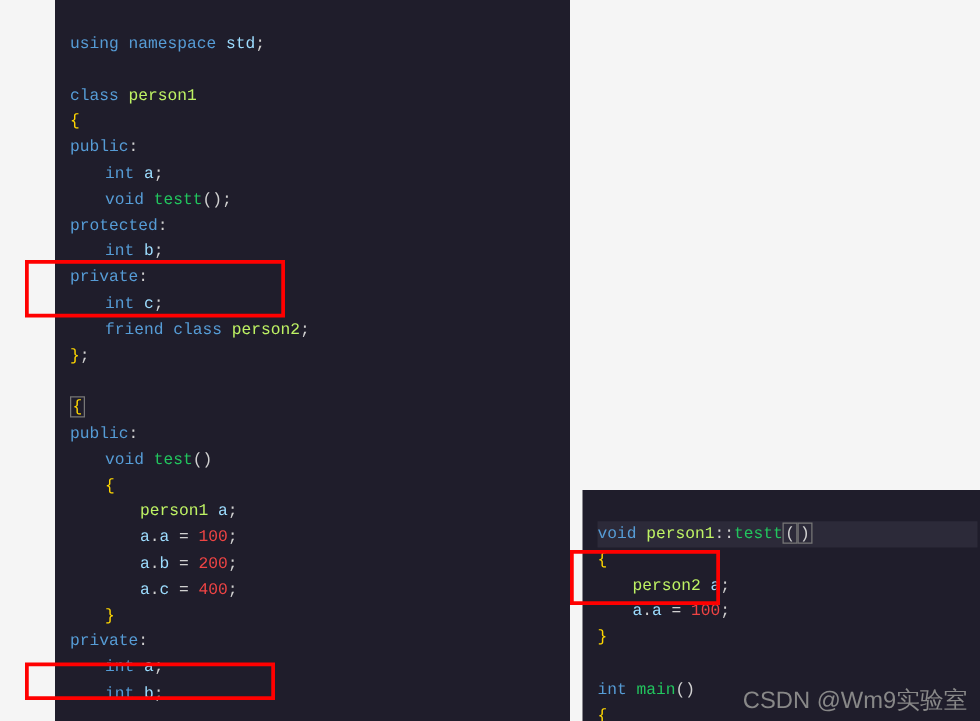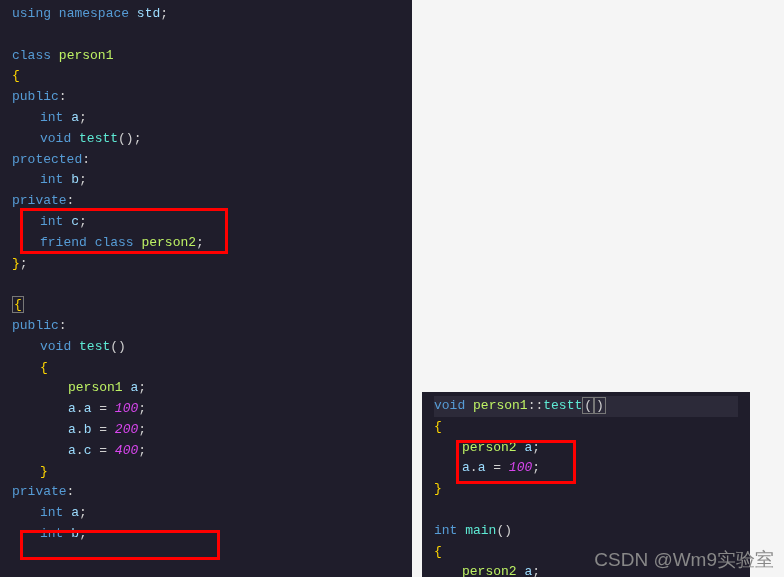--- a/index.html
+++ b/index.html
@@ -7,42 +7,43 @@
   width: 784px;
   height: 577px;
   background: #f5f5f5;
   font-family: Consolas, 'Courier New', monospace;
   font-size: 13px;
   position: relative;
 }
 .editor {
   background: #1f1d2b;
   color: #d0d0d0;
-  padding: 4px 12px;
+  padding: 25px 12px;
   line-height: 1.6;
   position: absolute;
   overflow: hidden;
+  margin-left: 44px;
 }
 .left-editor {
   left: 0;
   top: 0;
   width: 412px;
   height: 577px;
 }
 .right-editor {
   left: 422px;
   top: 392px;
   width: 328px;
   height: 185px;
 }
 .line { white-space: pre; position: relative; }
 .kw { color: #569cd6; }
 .type { color: #bef264; }
-.fn { color: #5eead4; }
-.num { color: #d946ef; font-style: italic; }
+.fn { color: #22c55e; }
+.num { color: #ef4444; }
 .var { color: #9cdcfe; }
 .brace { color: #ffd700; }
 .redbox {
   border: 3px solid #ff0000;
   position: absolute;
   pointer-events: none;
 }
 .box1 { left: 20px; top: 208px; width: 208px; height: 46px; }
 .box2 { left: 20px; top: 530px; width: 200px; height: 30px; }
 .box3 { left: 456px; top: 440px; width: 120px; height: 44px; }

